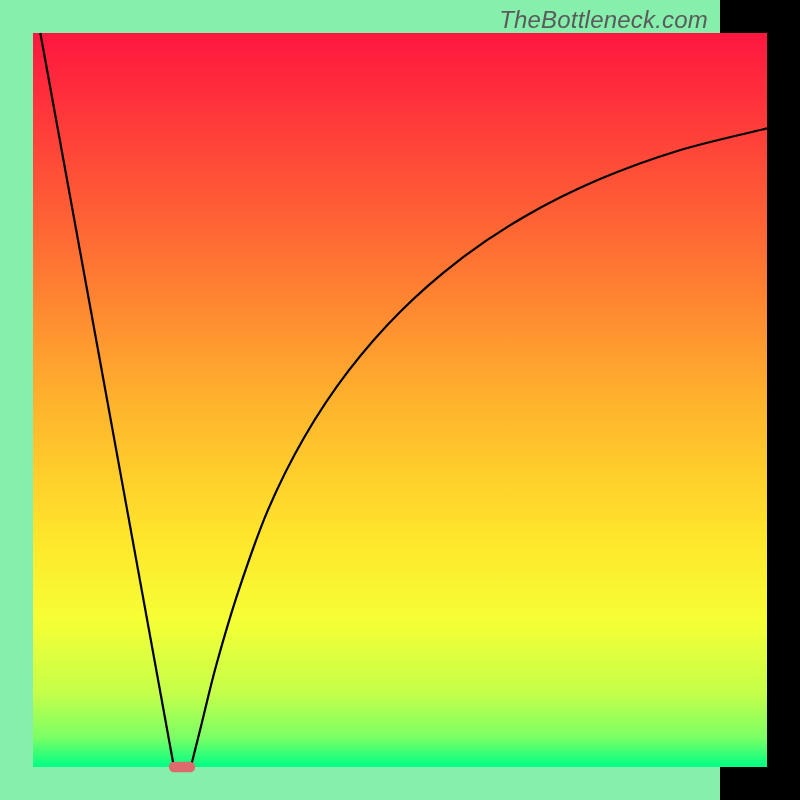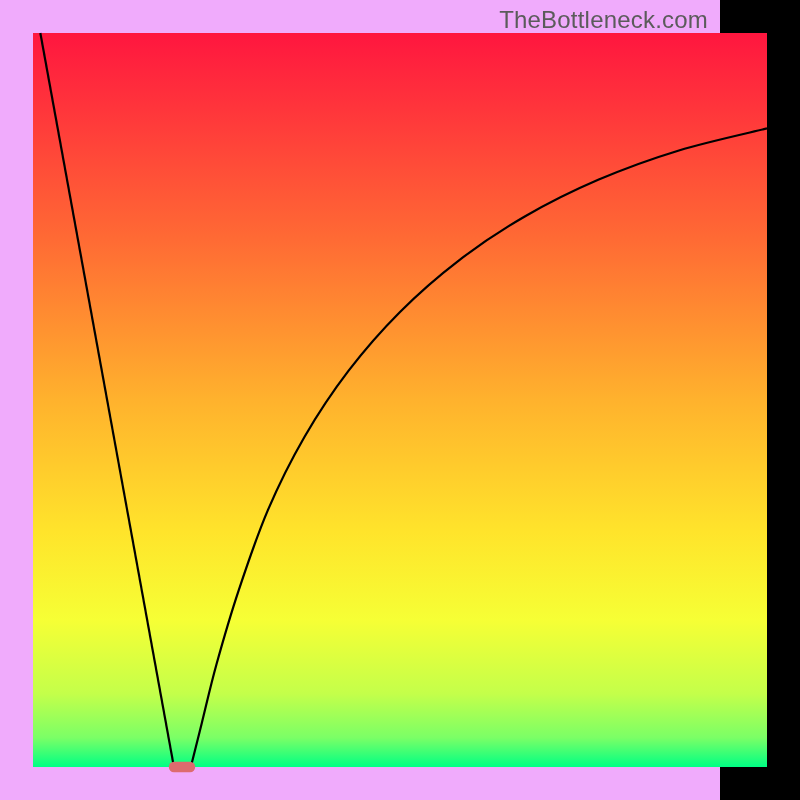--- a/index.html
+++ b/index.html
@@ -7,21 +7,22 @@
     padding: 0;
     width: 800px;
     height: 800px;
     background: #000;
     font-family: Arial, Helvetica, sans-serif;
   }
   .frame {
     position: relative;
     width: 720px;
     height: 800px;
-    background: #f0abfc;
+    background: #86efac;
+    font-style: italic;
   }
   .watermark {
     position: absolute;
     top: 6px;
     right: 12px;
     color: #5b5b5b;
     font-size: 24px;
     font-weight: 400;
     letter-spacing: 0.2px;
     z-index: 5;

